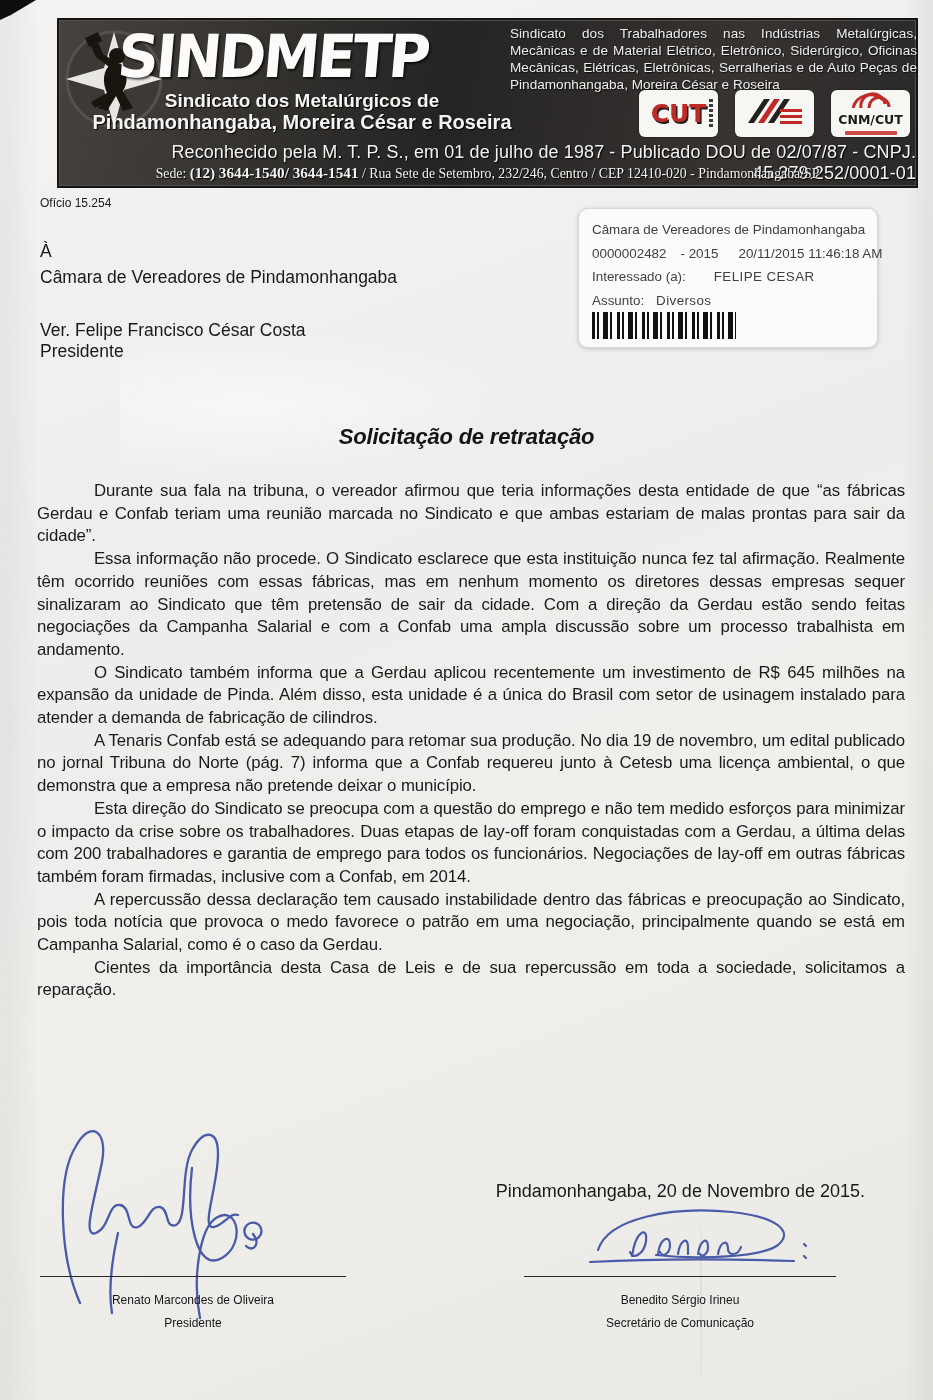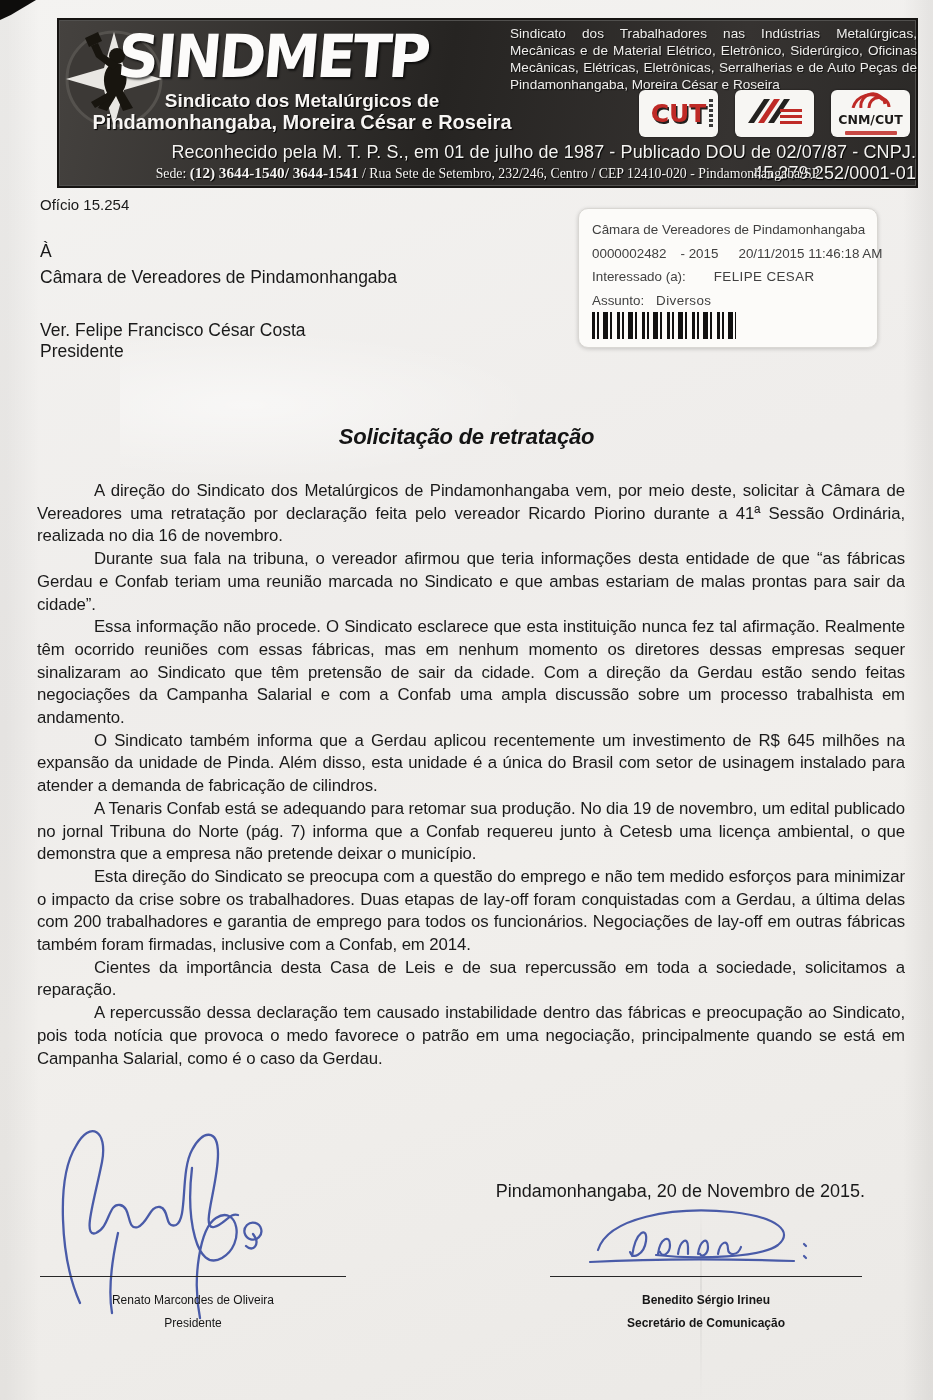--- a/index.html
+++ b/index.html
@@ -54,37 +54,37 @@
         background:#fcfbf9;border:1px solid #d9d7d3;border-radius:10px;
         box-shadow:0 1px 4px rgba(0,0,0,0.18);padding:13px 12px 0 13px;
         font-size:13.4px;color:#414141;}
   .stamp .row{margin-bottom:8.5px;white-space:nowrap;}
   .stamp .sp1{margin-left:14px;} .stamp .sp2{margin-left:20px;}
   .stamp .val{margin-left:28px;letter-spacing:0.4px;}
   .barcode{width:144px;height:27px;margin-top:2px;
         background:repeating-linear-gradient(90deg,#111 0 3px,#fcfbf9 3px 5px,#111 5px 7px,#fcfbf9 7px 11px,#111 11px 16px,#fcfbf9 16px 18px,#111 18px 20px,#fcfbf9 20px 25px);}
 
   
-  .ref{position:absolute;left:40px;top:196px;font-size:15px;}
+  .ref{position:absolute;left:40px;top:196px;font-size:12px;}
   .addr-a{position:absolute;left:40px;top:238px;font-size:17.5px;line-height:26px;}
   .addr-b{position:absolute;left:40px;top:320px;font-size:17.5px;line-height:20.8px;}
   .title{position:absolute;left:0;top:424px;width:100%;margin:0;text-align:center;
         font-size:22px;font-weight:bold;letter-spacing:-0.2px;color:#141414;font-style:italic;}
   .body-text{position:absolute;left:37px;top:480px;width:868px;height:706px;overflow:hidden;}
   .body-text p{margin:0;font-size:16.8px;line-height:22.7px;text-align:justify;
         text-indent:57px;color:#1a1a1a;letter-spacing:-0.1px;}
   .dateline{position:absolute;left:37px;top:1181px;width:850px;text-align:right;
         padding-right:22px;box-sizing:border-box;font-size:18px;}
 
   
   .sig-svg{position:absolute;pointer-events:none;}
   .sig-block{position:absolute;top:1276px;border-top:1.6px solid #272727;text-align:center;
         padding-top:12px;font-size:12px;line-height:23px;color:#161616;}
   .sig-left{left:40px;width:306px;}
-  .sig-right{left:550px;width:312px;font-weight:bold;}
+  .sig-right{left:524px;width:312px;}
 </style>
 </head>
 <body>
 
 <div class="page">
 
   <div class="corner-mark"></div>
   <div class="crease-d"></div>
   <div class="crease-v"></div>
 
@@ -168,28 +168,27 @@
   </div>
 
   <div class="addr-b">
     <div>Ver. Felipe Francisco César Costa</div>
     <div>Presidente</div>
   </div>
 
   <h1 class="title">Solicitação de retratação</h1>
 
   <div class="body-text">
-    <p>A direção do Sindicato dos Metalúrgicos de Pindamonhangaba vem, por meio deste, solicitar à Câmara de Vereadores uma retratação por declaração feita pelo vereador Ricardo Piorino durante a 41ª Sessão Ordinária, realizada no dia 16 de novembro.</p>
     <p>Durante sua fala na tribuna, o vereador afirmou que teria informações desta entidade de que “as fábricas Gerdau e Confab teriam uma reunião marcada no Sindicato e que ambas estariam de malas prontas para sair da cidade”.</p>
     <p>Essa informação não procede. O Sindicato esclarece que esta instituição nunca fez tal afirmação. Realmente têm ocorrido reuniões com essas fábricas, mas em nenhum momento os diretores dessas empresas sequer sinalizaram ao Sindicato que têm pretensão de sair da cidade. Com a direção da Gerdau estão sendo feitas negociações da Campanha Salarial e com a Confab uma ampla discussão sobre um processo trabalhista em andamento.</p>
     <p>O Sindicato também informa que a Gerdau aplicou recentemente um investimento de R$ 645 milhões na expansão da unidade de Pinda. Além disso, esta unidade é a única do Brasil com setor de usinagem instalado para atender a demanda de fabricação de cilindros.</p>
     <p>A Tenaris Confab está se adequando para retomar sua produção. No dia 19 de novembro, um edital publicado no jornal Tribuna do Norte (pág. 7) informa que a Confab requereu junto à Cetesb uma licença ambiental, o que demonstra que a empresa não pretende deixar o município.</p>
     <p>Esta direção do Sindicato se preocupa com a questão do emprego e não tem medido esforços para minimizar o impacto da crise sobre os trabalhadores. Duas etapas de lay-off foram conquistadas com a Gerdau, a última delas com 200 trabalhadores e garantia de emprego para todos os funcionários. Negociações de lay-off em outras fábricas também foram firmadas, inclusive com a Confab, em 2014.</p>
+    <p>A repercussão dessa declaração tem causado instabilidade dentro das fábricas e preocupação ao Sindicato, pois toda notícia que provoca o medo favorece o patrão em uma negociação, principalmente quando se está em Campanha Salarial, como é o caso da Gerdau.</p>
     <p>Cientes da importância desta Casa de Leis e de sua repercussão em toda a sociedade, solicitamos a reparação.</p>
-    <p>A repercussão dessa declaração tem causado instabilidade dentro das fábricas e preocupação ao Sindicato, pois toda notícia que provoca o medo favorece o patrão em uma negociação, principalmente quando se está em Campanha Salarial, como é o caso da Gerdau.</p>
   </div>
 
   <div class="dateline">Pindamonhangaba, 20 de Novembro de 2015.</div>
 
   <svg class="sig-svg" style="left:50px;top:1108px;" width="240" height="218" viewBox="0 0 240 218">
     <g fill="none" stroke="#3c4fa3" stroke-width="2.3" stroke-linecap="round" opacity="0.92">
       <path d="M 30 195 C 10 150 6 70 26 38 C 40 12 58 22 52 54 C 44 94 32 130 46 125 C 60 119 58 95 70 97 C 82 99 76 123 88 119 C 98 115 100 97 110 99 C 120 101 114 121 126 117 C 138 111 130 64 142 42 C 152 22 168 20 168 46 C 168 78 150 122 164 119 C 175 116 180 104 188 107"></path>
       <path d="M 197 117 a 8.5 8.5 0 1 1 -0.2 0.2"></path>
       <path d="M 203 126 C 211 136 203 145 196 138"></path>
       <path d="M 68 125 C 62 152 58 182 62 205"></path>

